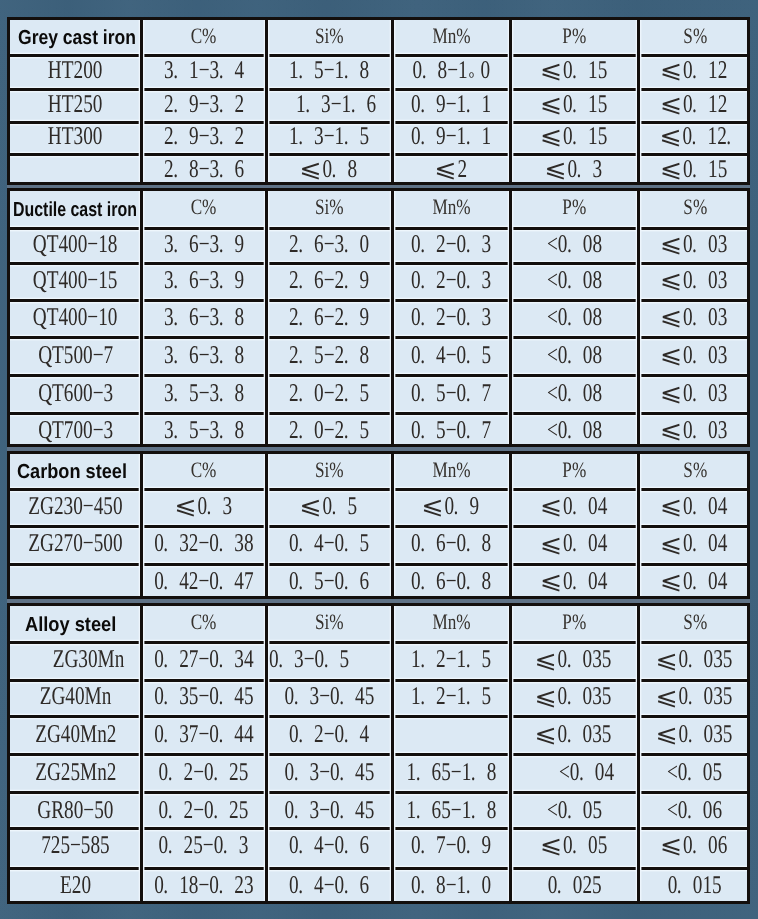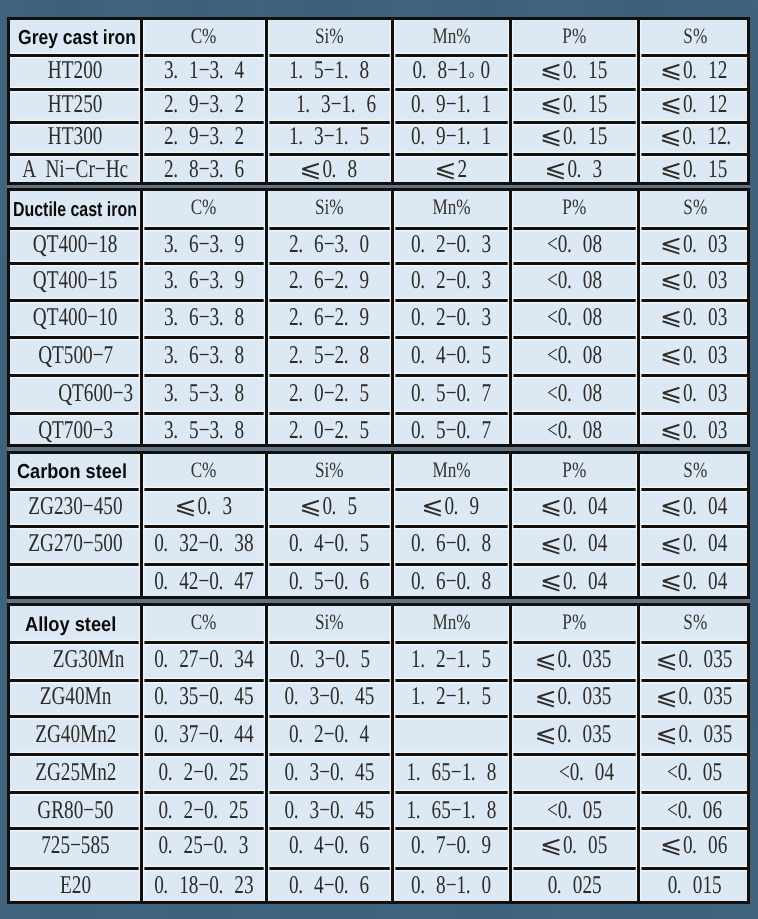--- a/index.html
+++ b/index.html
@@ -168,23 +168,20 @@
             </div>
             <div class="cell num" style="left: 629.3px; width: 110.2px;">
               <span style="margin-right: -14px;"><i class="le"><svg viewBox="0 0 18.2 16.2" preserveAspectRatio="none">
                     <path d="M17 0.7 L0.5 6.0 L17 11.3"></path>
                     <path d="M0.2 10.3 L17 15.6"></path>
                   </svg></i>0<i class="dot">.</i>12<i class="dot">.</i></span>
             </div>
           </div>
           <div class="trow" style="top: 134.3px; height: 33.6px;">
             <div class="hsep" style="top: -1.35px;"></div>
-            <div class="cell grade" style="left: 0.2px; width: 129.6px;">
-              <span>A<i class="sp"> </i>Ni−Cr−Hc</span>
-            </div>
             <div class="cell num" style="left: 132.8px; width: 121.5px;">
               <span>2<i class="dot">.</i>8−3<i class="dot">.</i>6</span>
             </div>
             <div class="cell num" style="left: 257.3px; width: 123.3px;">
               <span><i class="le"><svg viewBox="0 0 18.2 16.2" preserveAspectRatio="none">
                     <path d="M17 0.7 L0.5 6.0 L17 11.3"></path>
                     <path d="M0.2 10.3 L17 15.6"></path>
                   </svg></i>0<i class="dot">.</i>8</span>
             </div>
             <div class="cell num" style="left: 383.6px; width: 114.9px;">
@@ -324,21 +321,21 @@
             </div>
             <div class="cell num" style="left: 629.3px; width: 110.2px;">
               <span><i class="le"><svg viewBox="0 0 18.2 16.2" preserveAspectRatio="none">
                     <path d="M17 0.7 L0.5 6.0 L17 11.3"></path>
                     <path d="M0.2 10.3 L17 15.6"></path>
                   </svg></i>0<i class="dot">.</i>03</span>
             </div>
           </div>
           <div class="trow" style="top: 185.2px; height: 38px;">
             <div class="hsep" style="top: -1.35px;"></div>
-            <div class="cell grade" style="left: 0.2px; width: 129.6px; padding-left: 20px;">
+            <div class="cell grade" style="left: 0.2px; width: 129.6px;">
               <span>QT600−3</span>
             </div>
             <div class="cell num" style="left: 132.8px; width: 121.5px;">
               <span>3<i class="dot">.</i>5−3<i class="dot">.</i>8</span>
             </div>
             <div class="cell num" style="left: 257.3px; width: 123.3px;">
               <span>2<i class="dot">.</i>0−2<i class="dot">.</i>5</span>
             </div>
             <div class="cell num" style="left: 383.6px; width: 114.9px;">
               <span>0<i class="dot">.</i>5−0<i class="dot">.</i>7</span>
@@ -519,21 +516,21 @@
             </div>
           </div>
           <div class="trow" style="top: 36.5px; height: 37.8px;">
             <div class="hsep" style="top: -1.35px;"></div>
             <div class="cell grade" style="left: 13px; width: 129.6px;">
               <span>ZG30Mn</span>
             </div>
             <div class="cell num" style="left: 132.8px; width: 121.5px;">
               <span>0<i class="dot">.</i>27−0<i class="dot">.</i>34</span>
             </div>
-            <div class="cell num" style="left: 261px; width: 117px;">
+            <div class="cell num" style="left: 240px; width: 117px;">
               <span>0<i class="dot">.</i>3−0<i class="dot">.</i>5</span>
             </div>
             <div class="cell num" style="left: 383.6px; width: 114.9px;">
               <span>1<i class="dot">.</i>2−1<i class="dot">.</i>5</span>
             </div>
             <div class="cell num" style="left: 501.5px; width: 124.8px;">
               <span><i class="le"><svg viewBox="0 0 18.2 16.2" preserveAspectRatio="none">
                     <path d="M17 0.7 L0.5 6.0 L17 11.3"></path>
                     <path d="M0.2 10.3 L17 15.6"></path>
                   </svg></i>0<i class="dot">.</i>035</span>

